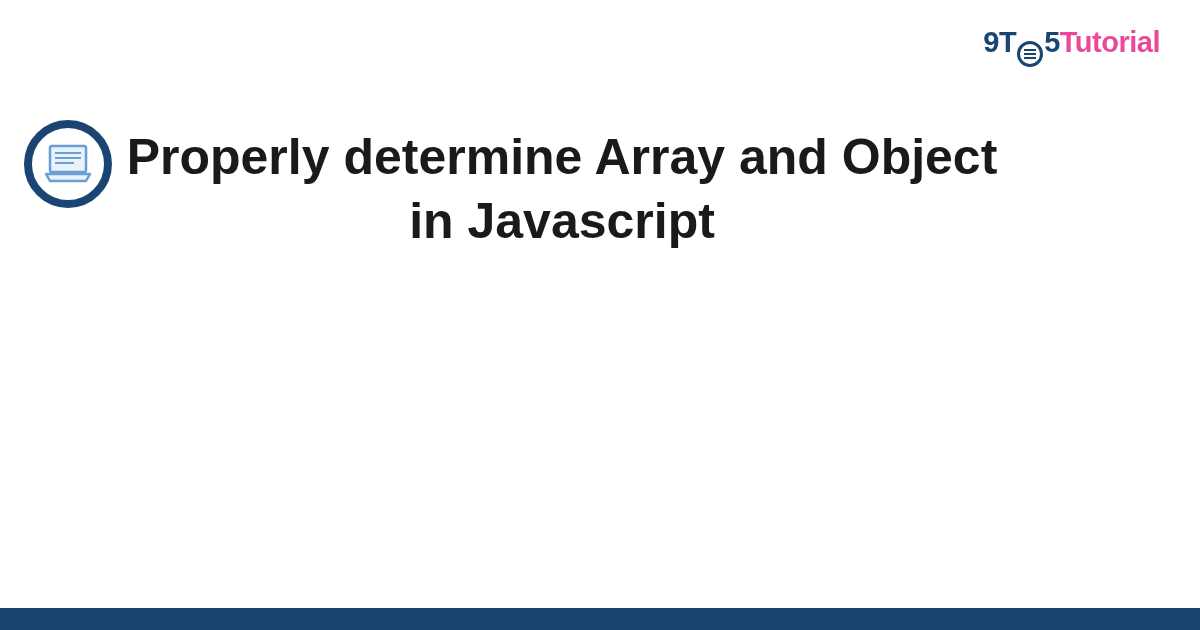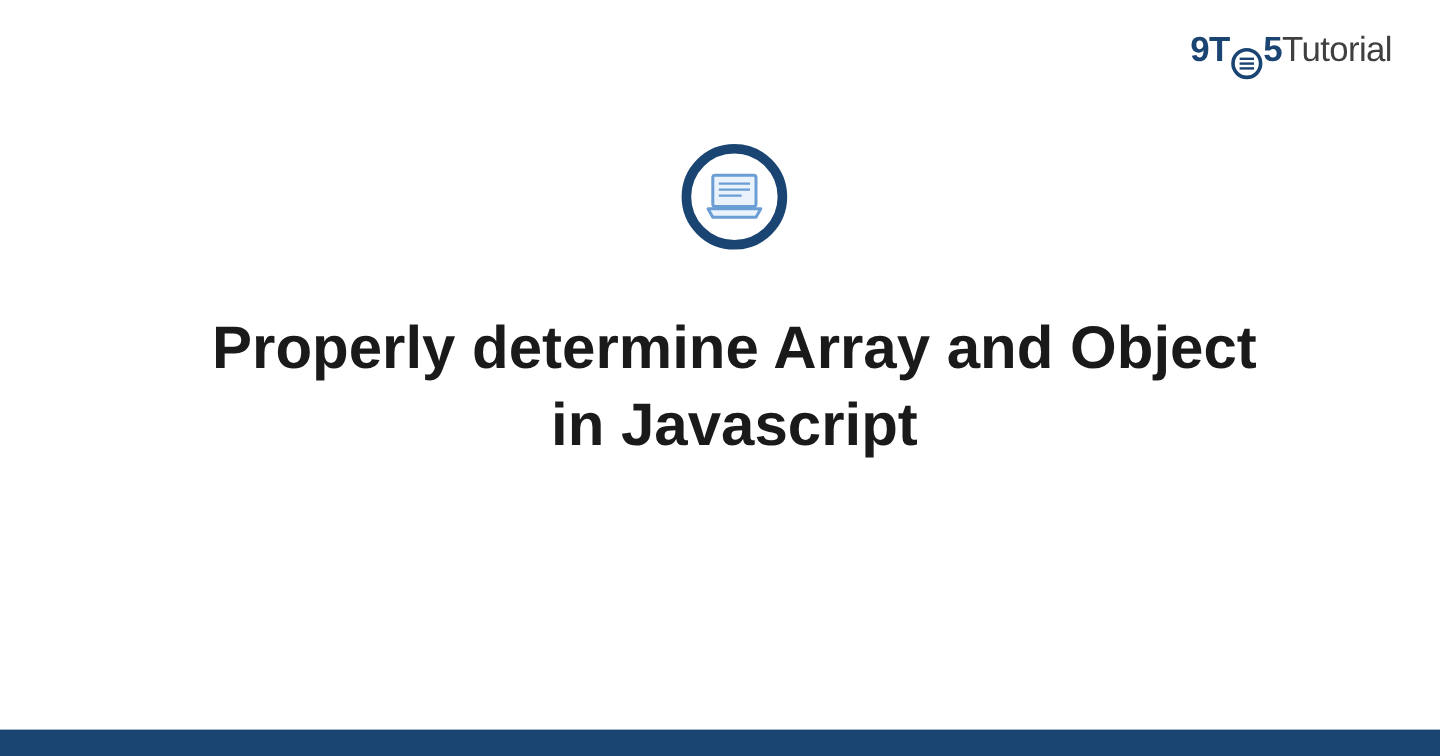--- a/index.html
+++ b/index.html
@@ -59,30 +59,30 @@
     .logo .o-inner::after {
       content: "";
       position: absolute;
       width: 12px;
       height: 2.5px;
       background: #1a4573;
       top: 4px;
       left: 0;
     }
     .logo .tutorial {
-      color: #404040;
-      font-weight: normal;
+      color: #ec4899;
+      font-weight: bold;
     }
     .center-content {
       position: absolute;
       top: 120px;
       left: 0;
       right: 0;
       display: flex;
-      flex-direction: column;
+      flex-direction: row;
       align-items: center;
       margin-left: 24px;
     }
     .icon-circle {
       width: 88px;
       height: 88px;
       border: 8px solid #1a4573;
       border-radius: 50%;
       display: flex;
       align-items: center;

